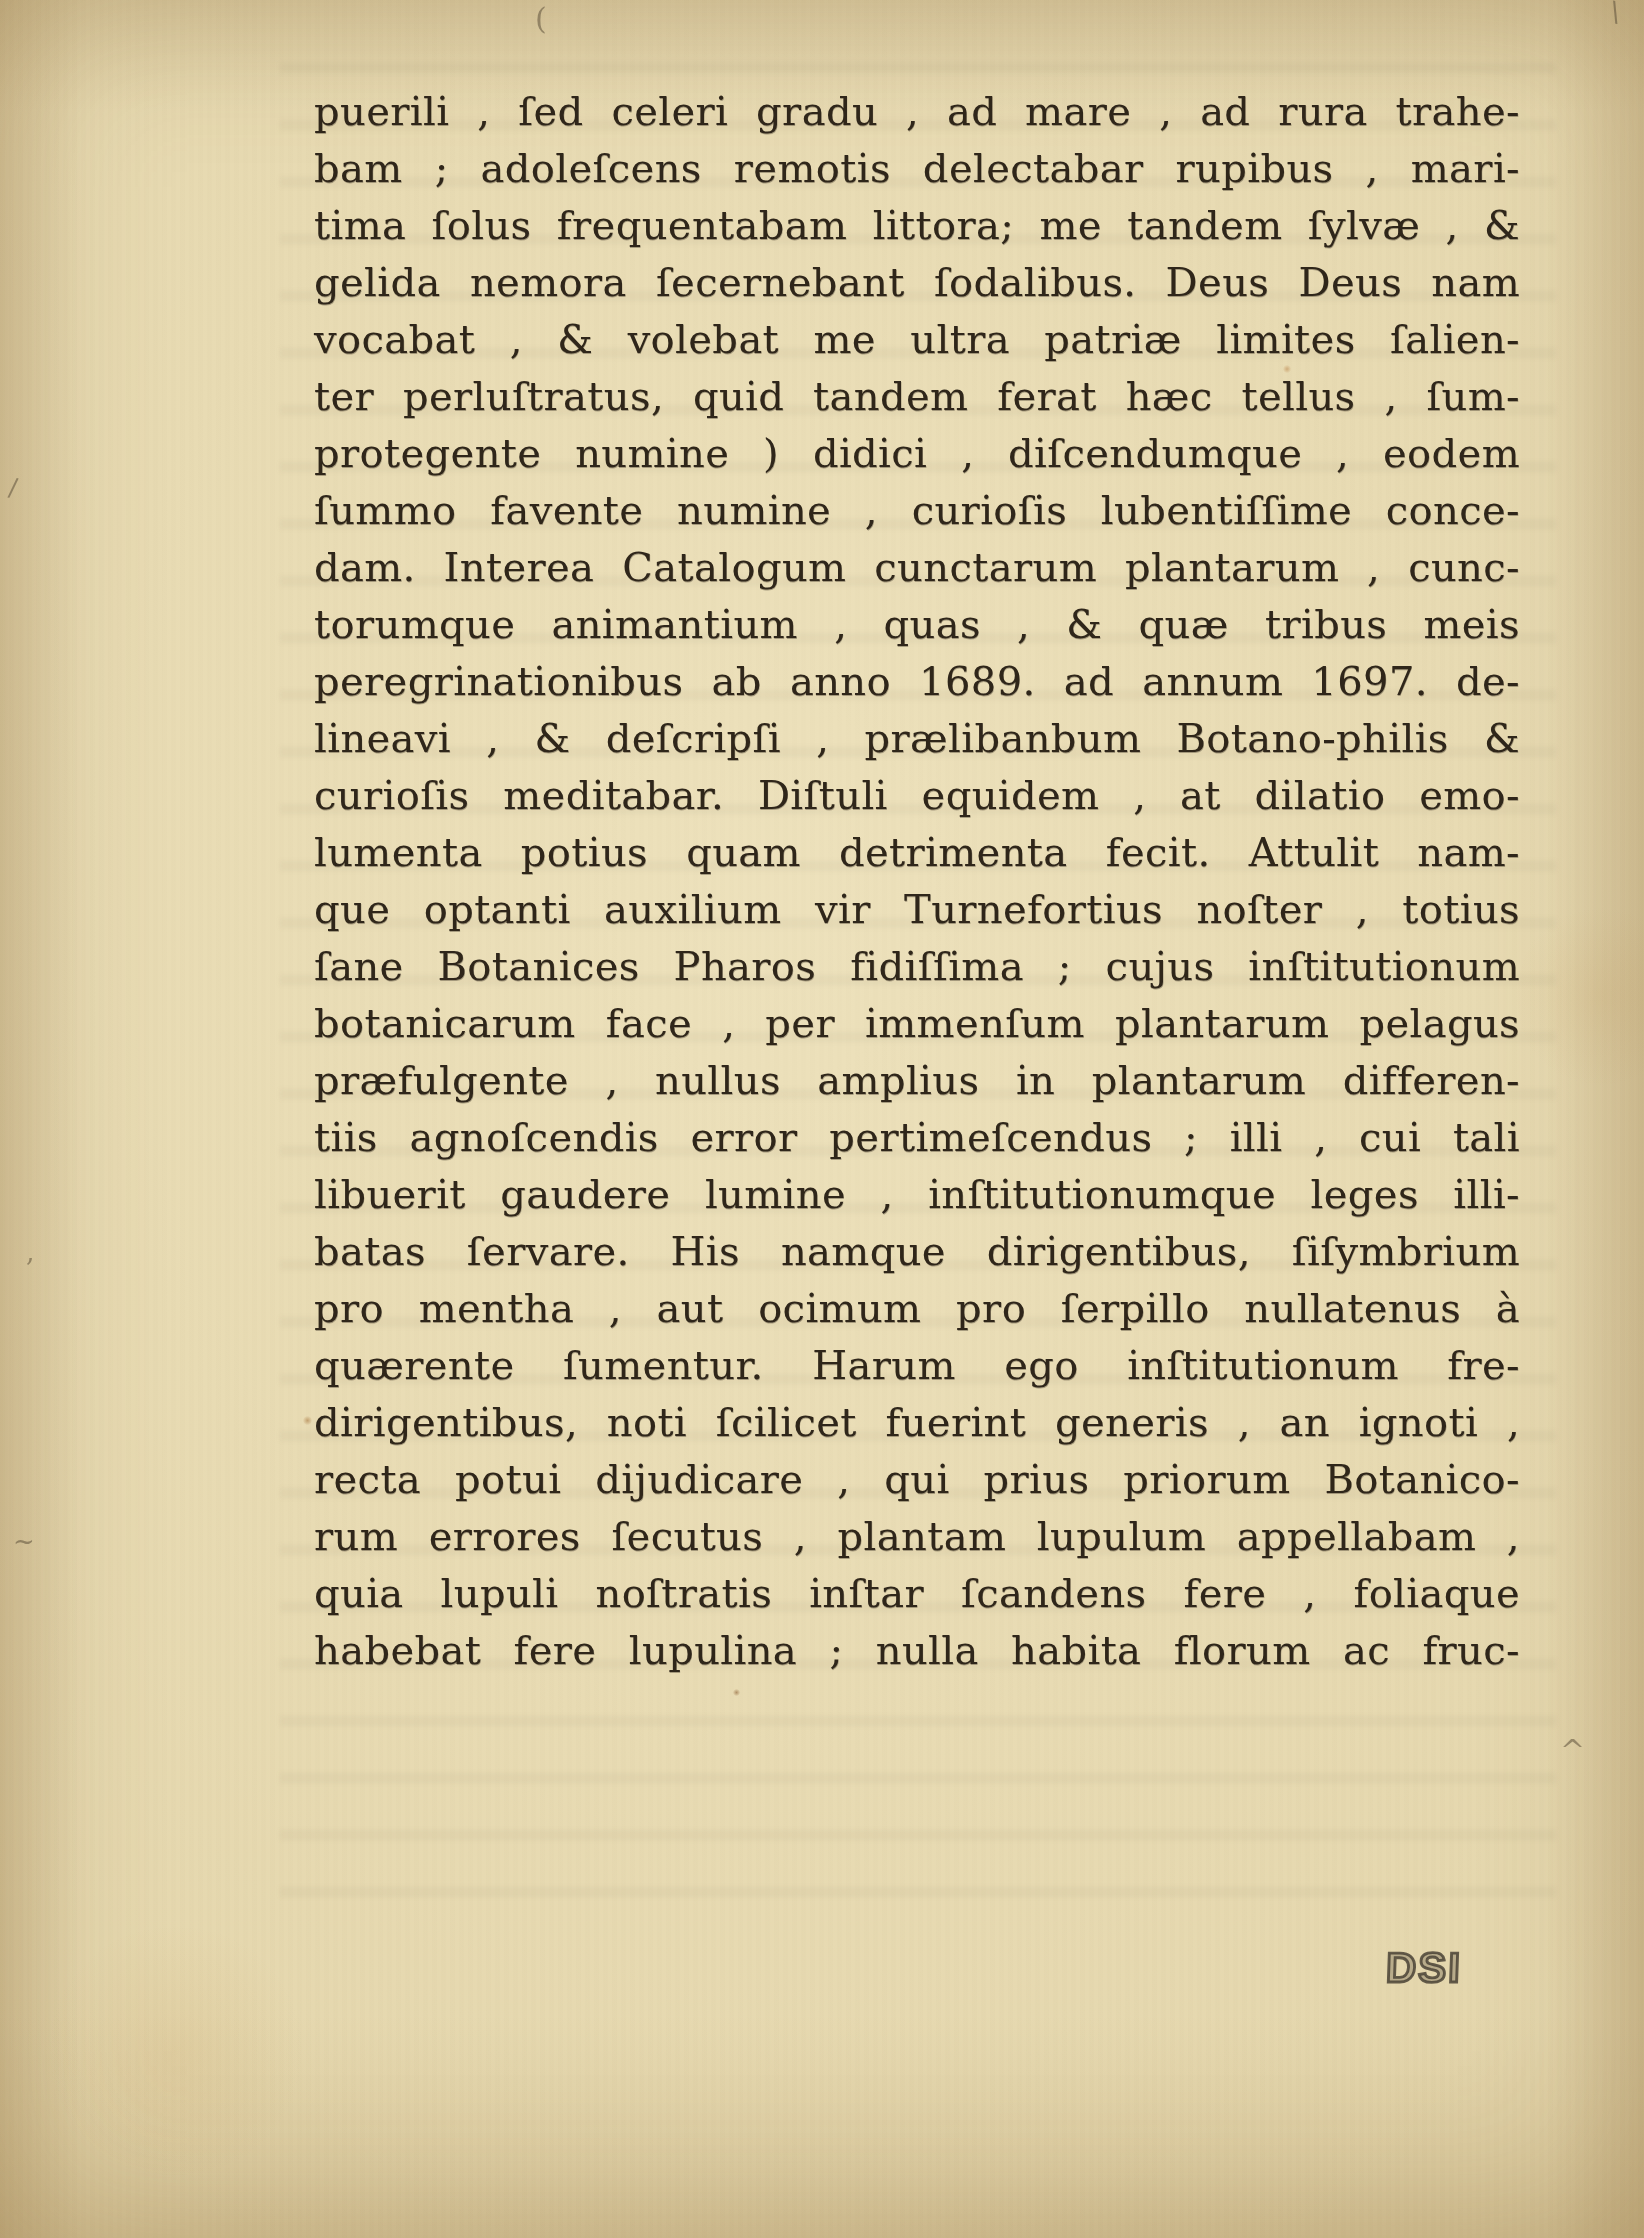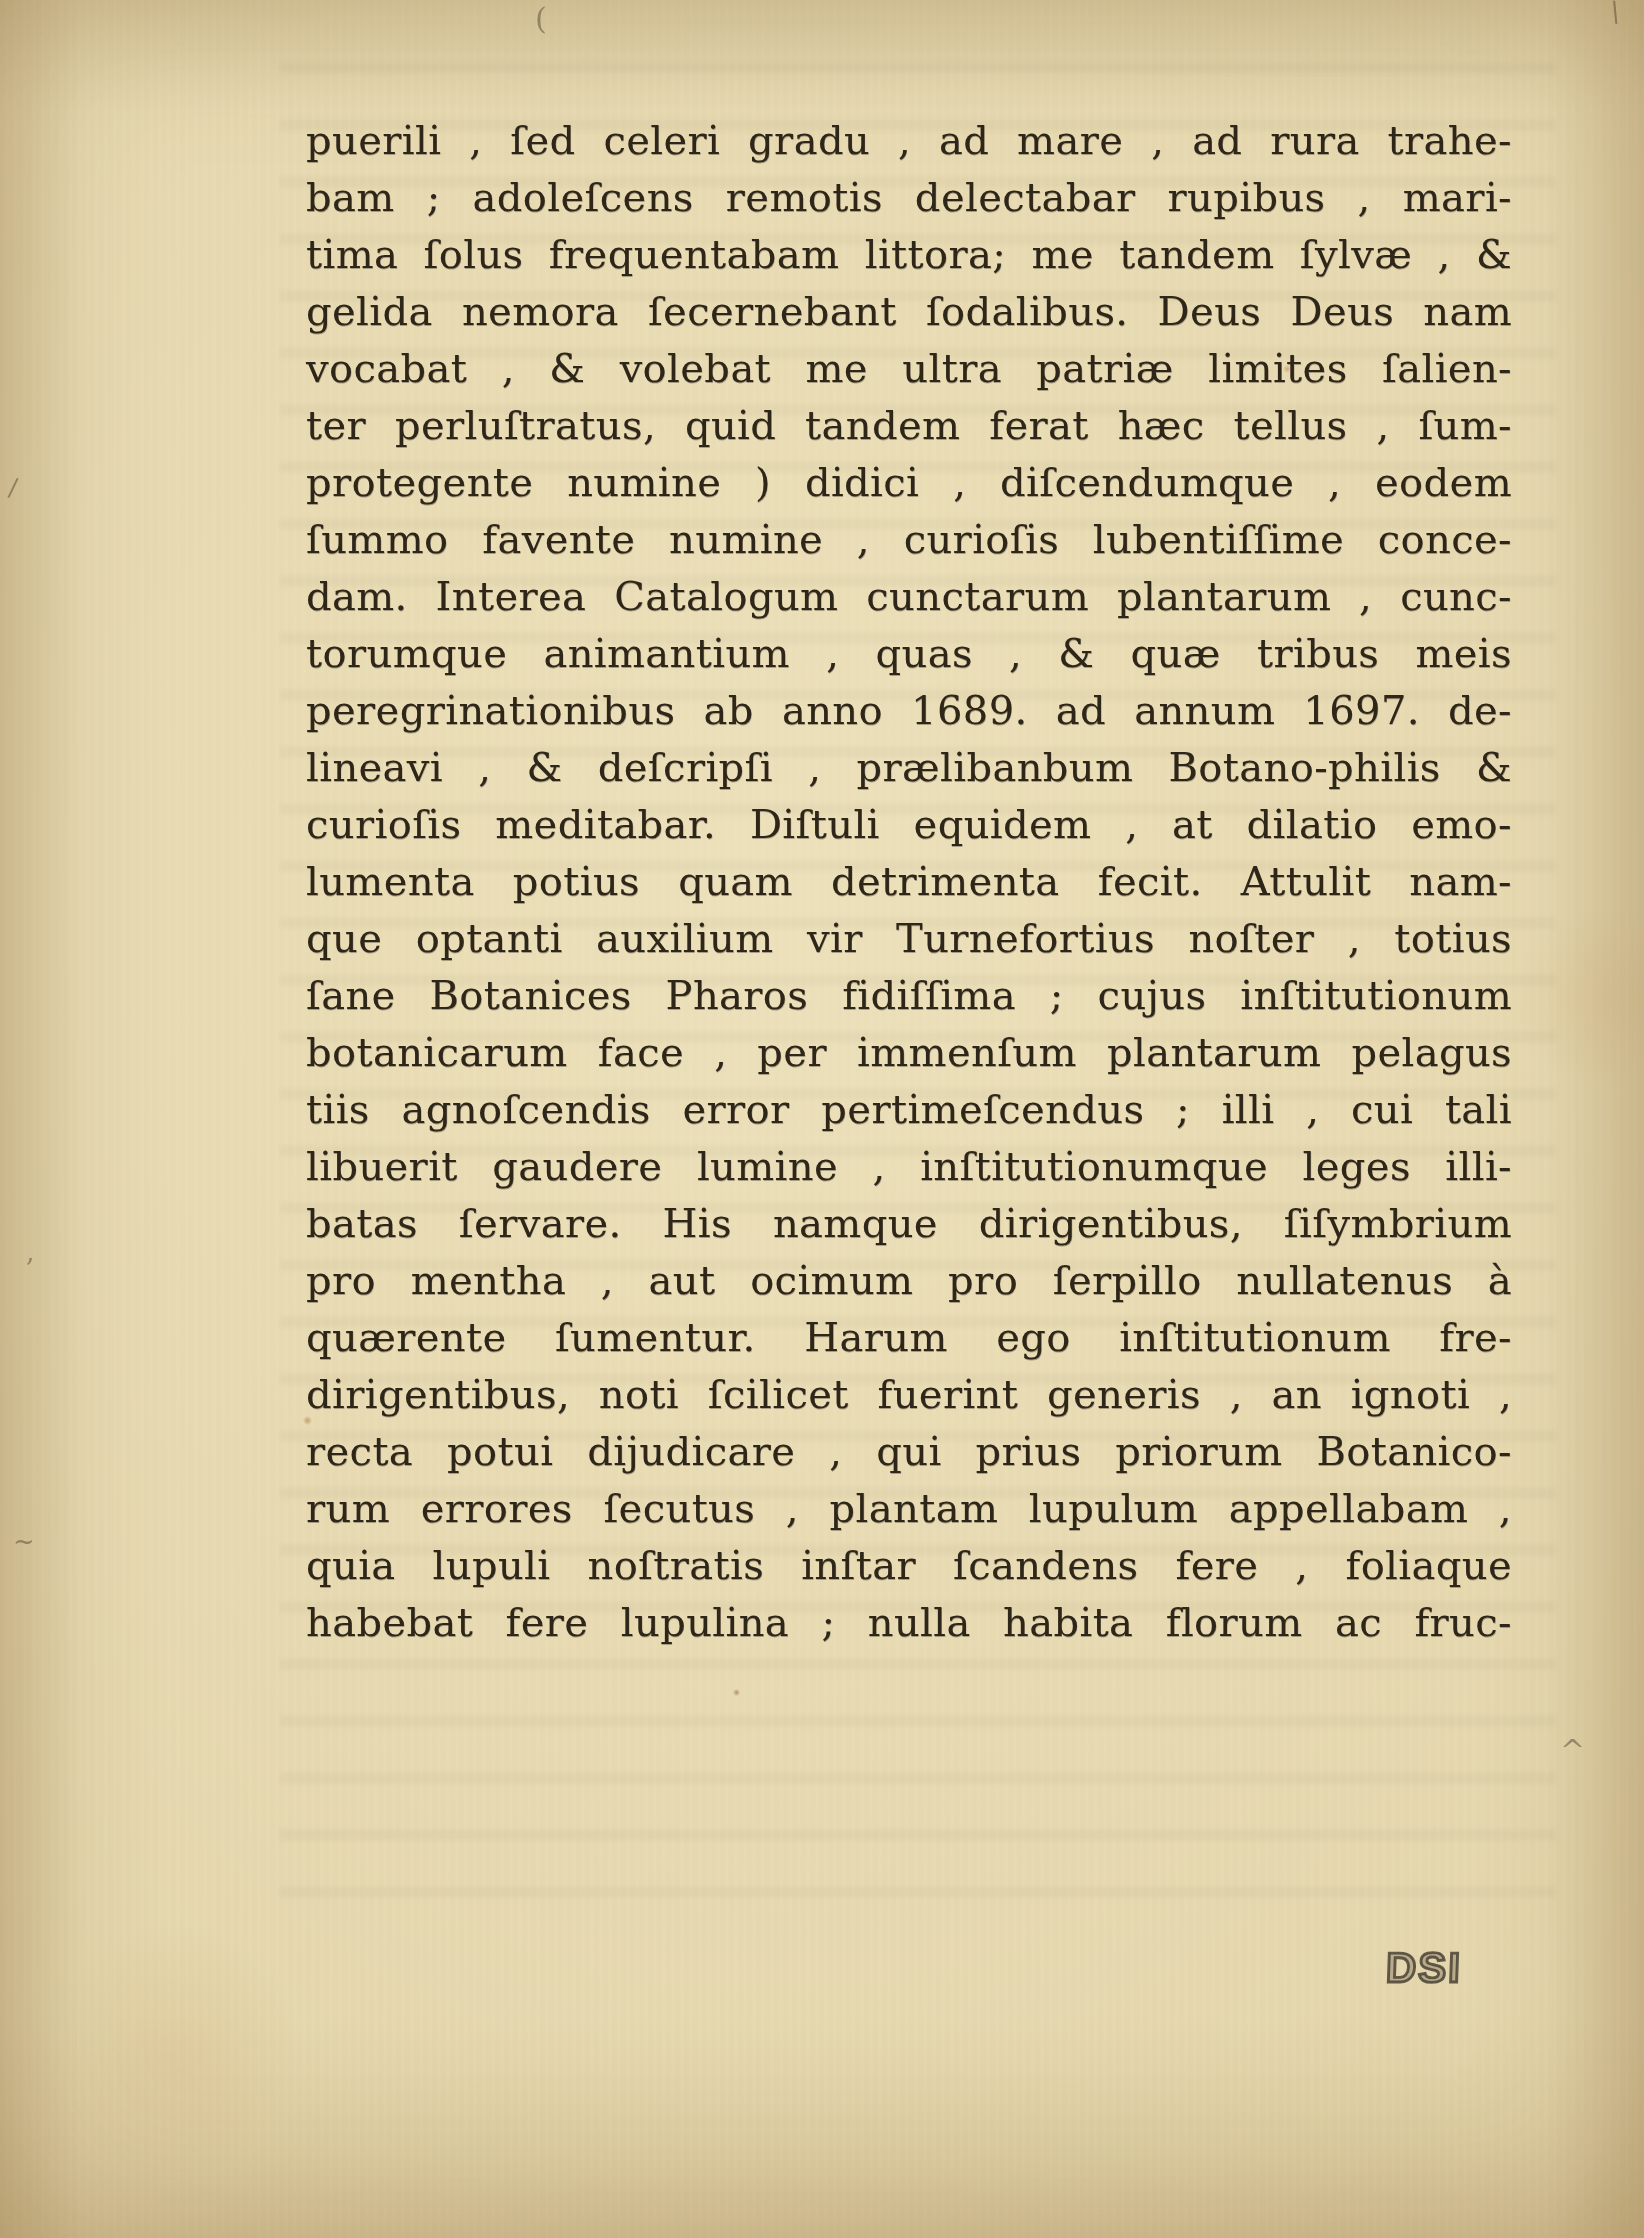--- a/index.html
+++ b/index.html
@@ -20,21 +20,21 @@
   }
   
   .show-through {
     position: absolute; left: 280px; top: 63px; width: 1276px; height: 1862px;
     background: repeating-linear-gradient(180deg,
       rgba(112,102,82,0.055) 0 10.4px, rgba(0,0,0,0) 10.4px 57px);
     filter: blur(2.6px);
     pointer-events: none;
   }
   .textblock {
-    position: absolute; left: 306px; top: 83px; width: 1206px; margin-top: 29px;
+    position: absolute; left: 314px; top: 83px; width: 1206px;
   }
   .line {
     font-family: "DejaVu Serif", "Liberation Serif", serif;
     font-size: 40px; line-height: 57px;
     color: #2f261a;
     letter-spacing: 0.4px; word-spacing: 2.6px;
     text-align: justify; text-align-last: justify;
     text-shadow: 0.4px 0.6px 0.5px rgba(47,38,26,0.35);
     white-space: normal;
   }
@@ -86,20 +86,21 @@
       <div class="line">ſummo favente numine , curioſis lubentiſſime conce-</div>
       <div class="line">dam. Interea Catalogum cunctarum plantarum , cunc-</div>
       <div class="line">torumque animantium , quas , &amp; quæ tribus meis</div>
       <div class="line">peregrinationibus ab anno 1689. ad annum 1697. de-</div>
       <div class="line">lineavi , &amp; deſcripſi , prælibanbum Botano-philis &amp;</div>
       <div class="line">curioſis meditabar.  Diſtuli equidem , at dilatio emo-</div>
       <div class="line">lumenta potius quam detrimenta fecit. Attulit nam-</div>
       <div class="line">que optanti auxilium vir Turnefortius noſter , totius</div>
       <div class="line">ſane Botanices Pharos fidiſſima ; cujus inſtitutionum</div>
       <div class="line">botanicarum face , per immenſum plantarum pelagus</div>
+      <div class="line">præfulgente , nullus amplius in plantarum differen-</div>
       <div class="line">tiis agnoſcendis error pertimeſcendus ; illi , cui tali</div>
       <div class="line">libuerit gaudere lumine , inſtitutionumque leges illi-</div>
       <div class="line">batas ſervare.  His namque dirigentibus, ſiſymbrium</div>
       <div class="line">pro mentha , aut ocimum pro ſerpillo nullatenus à</div>
       <div class="line">quærente ſumentur.  Harum ego inſtitutionum fre-</div>
       <div class="line">dirigentibus, noti ſcilicet fuerint generis , an ignoti ,</div>
       <div class="line">recta potui dijudicare , qui prius priorum Botanico-</div>
       <div class="line">rum errores ſecutus , plantam lupulum appellabam ,</div>
       <div class="line">quia lupuli noſtratis inſtar ſcandens fere , foliaque</div>
       <div class="line">habebat fere lupulina ; nulla habita florum ac fruc-</div>

